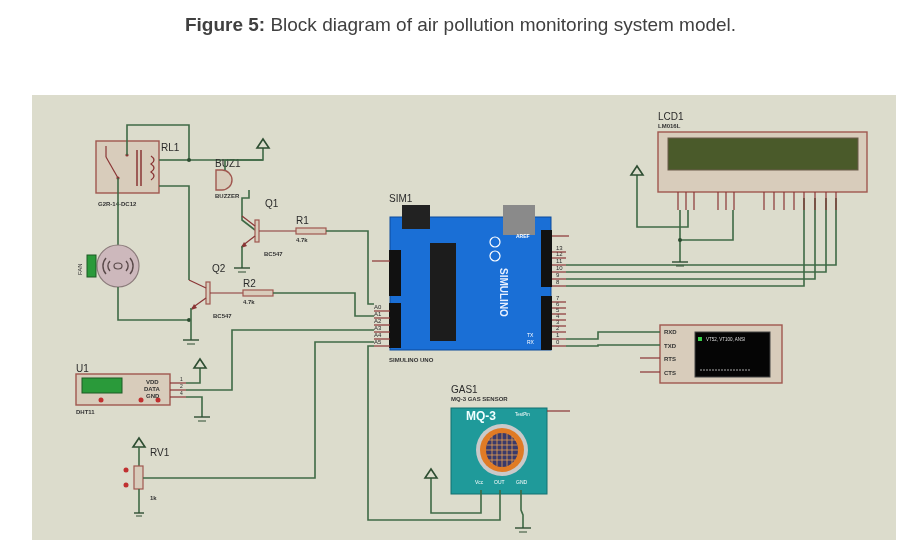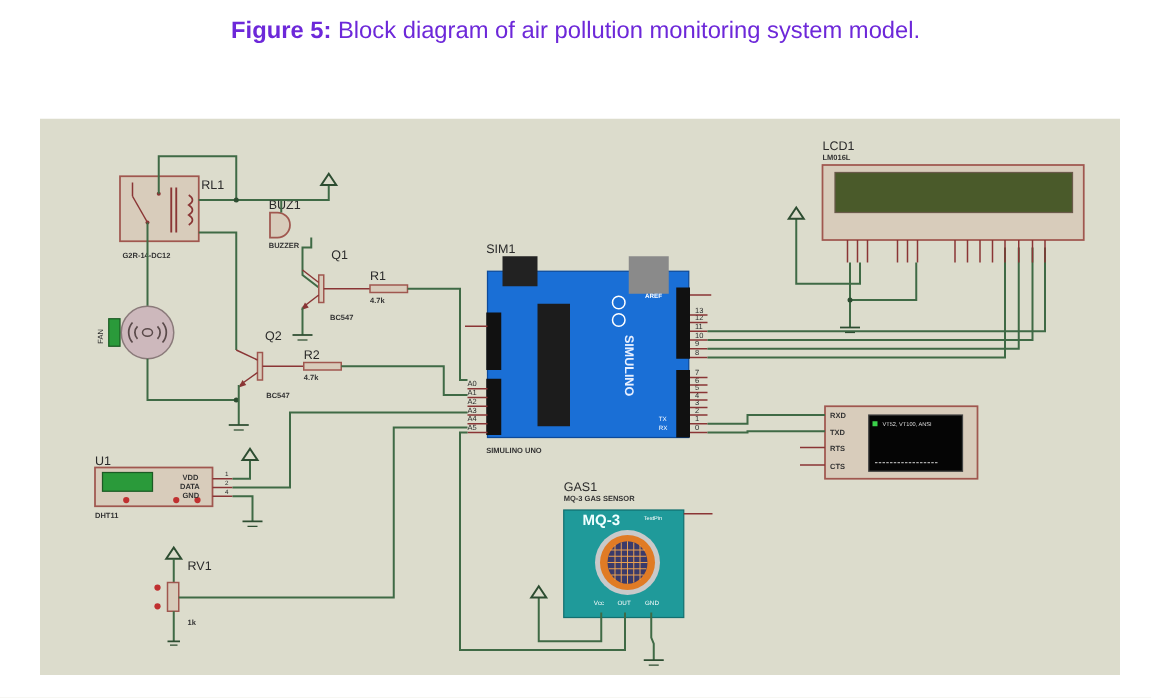--- a/index.html
+++ b/index.html
@@ -1,17 +1,17 @@
 <!DOCTYPE html>
 <html><head>
 <meta charset="utf-8">
 <style>
   html,body{margin:0;padding:0;background:#ffffff;}
   body{width:921px;height:558px;position:relative;overflow:hidden;font-family:"Liberation Sans",sans-serif;}
-  .caption{position:absolute;left:0;top:14px;width:921px;text-align:center;font-size:19px;color:#6d28d9;font-family:"Liberation Sans",sans-serif;}
+  .caption{position:absolute;left:0;top:14px;width:921px;text-align:center;font-size:19px;color:#404040;font-family:"Liberation Sans",sans-serif;}
   .caption .fig{font-weight:bold;}
   svg{position:absolute;left:0;top:0;}
   .lbl{font-family:"Liberation Sans",sans-serif;fill:#2a2a2a;}
   .sm{font-size:6px;font-weight:bold;fill:#333;}
   .md{font-size:10px;}
   .wire{stroke:#3f6a45;stroke-width:1.6;fill:none;}
   .pin{stroke:#8a3535;stroke-width:1.2;fill:none;}
   .comp{fill:#d8ccbb;stroke:#a0574f;stroke-width:1.4;}
 </style>
 </head>

